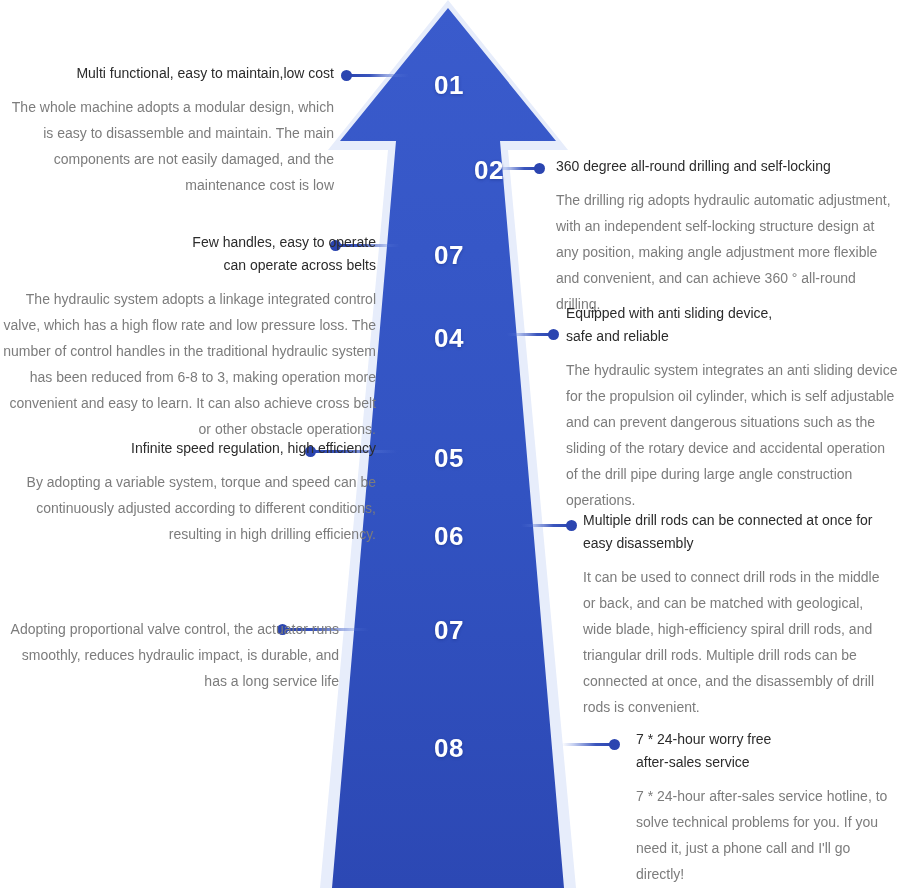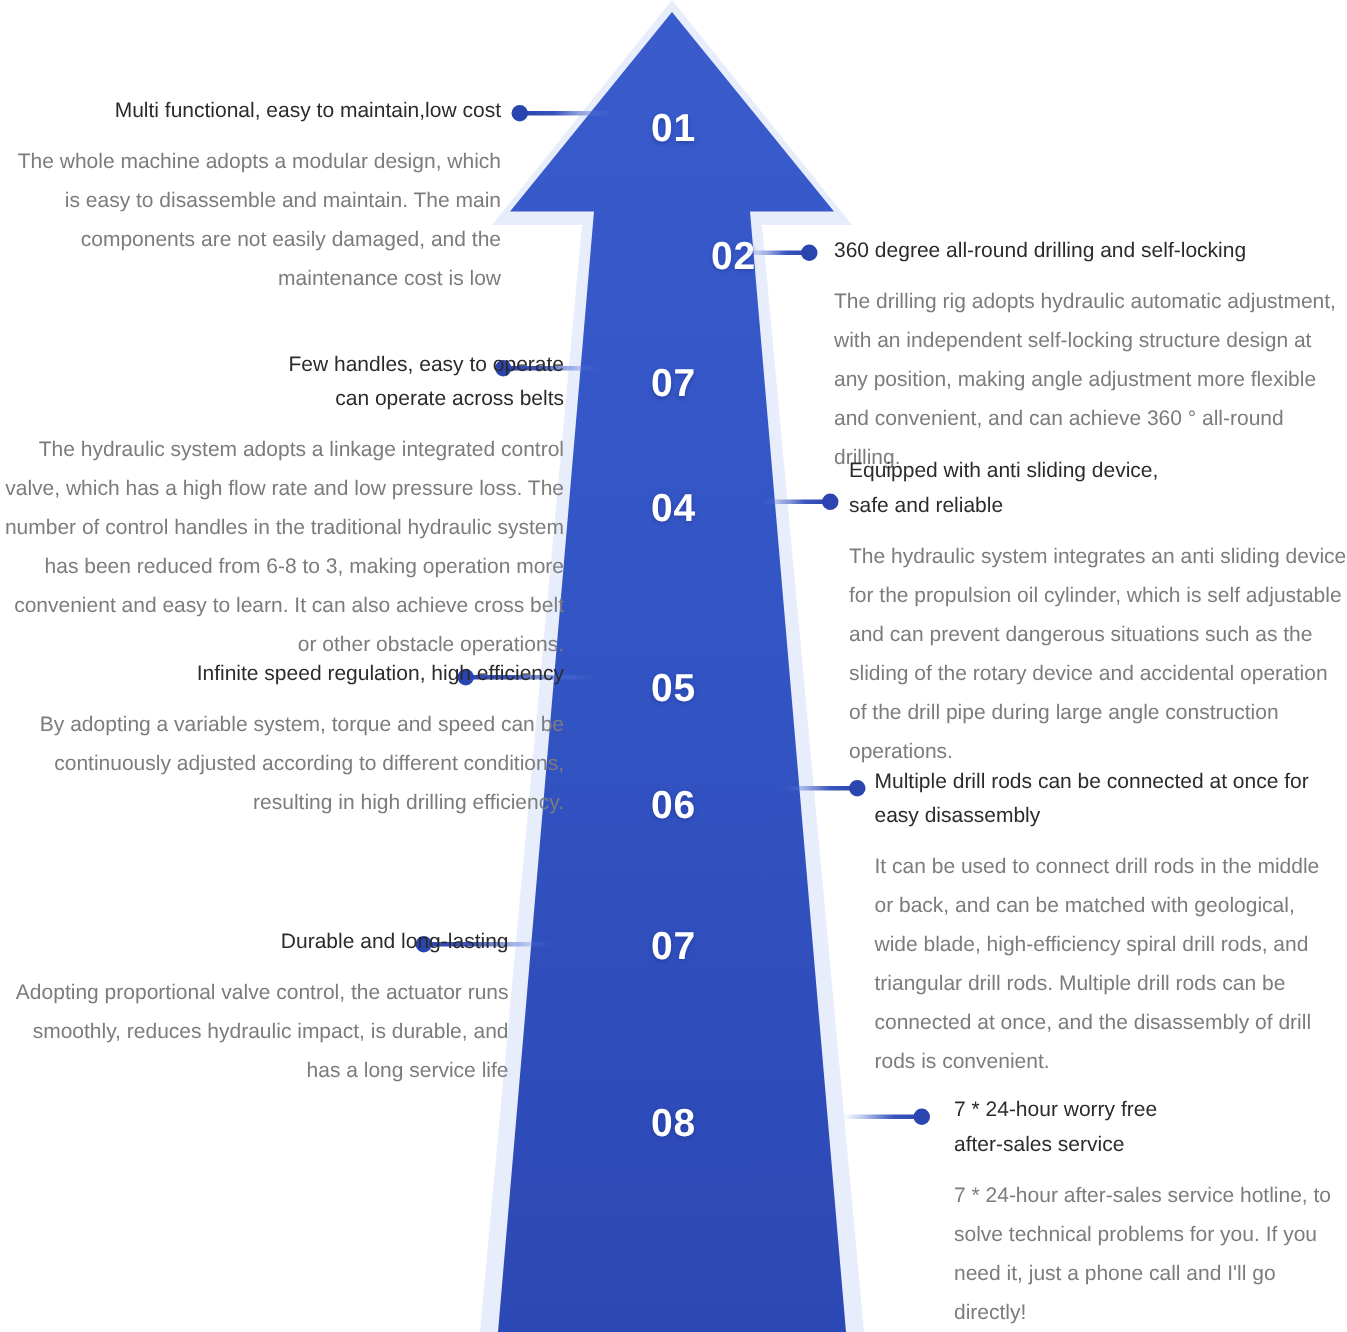--- a/index.html
+++ b/index.html
@@ -170,21 +170,20 @@
     <p class="b-title">Infinite speed regulation, high efficiency</p>
     <p class="b-body">By adopting a variable system, torque and speed can be continuously adjusted according to different conditions, resulting in high drilling efficiency.</p>
   </div>
 
   <div class="block r" style="left:583px;top:509px;width:305px;">
     <p class="b-title">Multiple drill rods can be connected at once for easy disassembly</p>
     <p class="b-body">It can be used to connect drill rods in the middle or back, and can be matched with geological, wide blade, high-efficiency spiral drill rods, and triangular drill rods. Multiple drill rods can be connected at once, and the disassembly of drill rods is convenient.</p>
   </div>
 
   <div class="block l" style="left:0px;top:616px;width:339px;">
-    <p class="b-title">Durable and long-lasting</p>
     <p class="b-body">Adopting proportional valve control, the actuator runs smoothly, reduces hydraulic impact, is durable, and has a long service life</p>
   </div>
 
   <div class="block r" style="left:636px;top:728px;width:258px;">
     <p class="b-title">7 * 24-hour worry free
 after-sales service</p>
     <p class="b-body">7 * 24-hour after-sales service hotline, to solve technical problems for you. If you need it, just a phone call and I'll go directly!</p>
   </div>
 
 </div>

